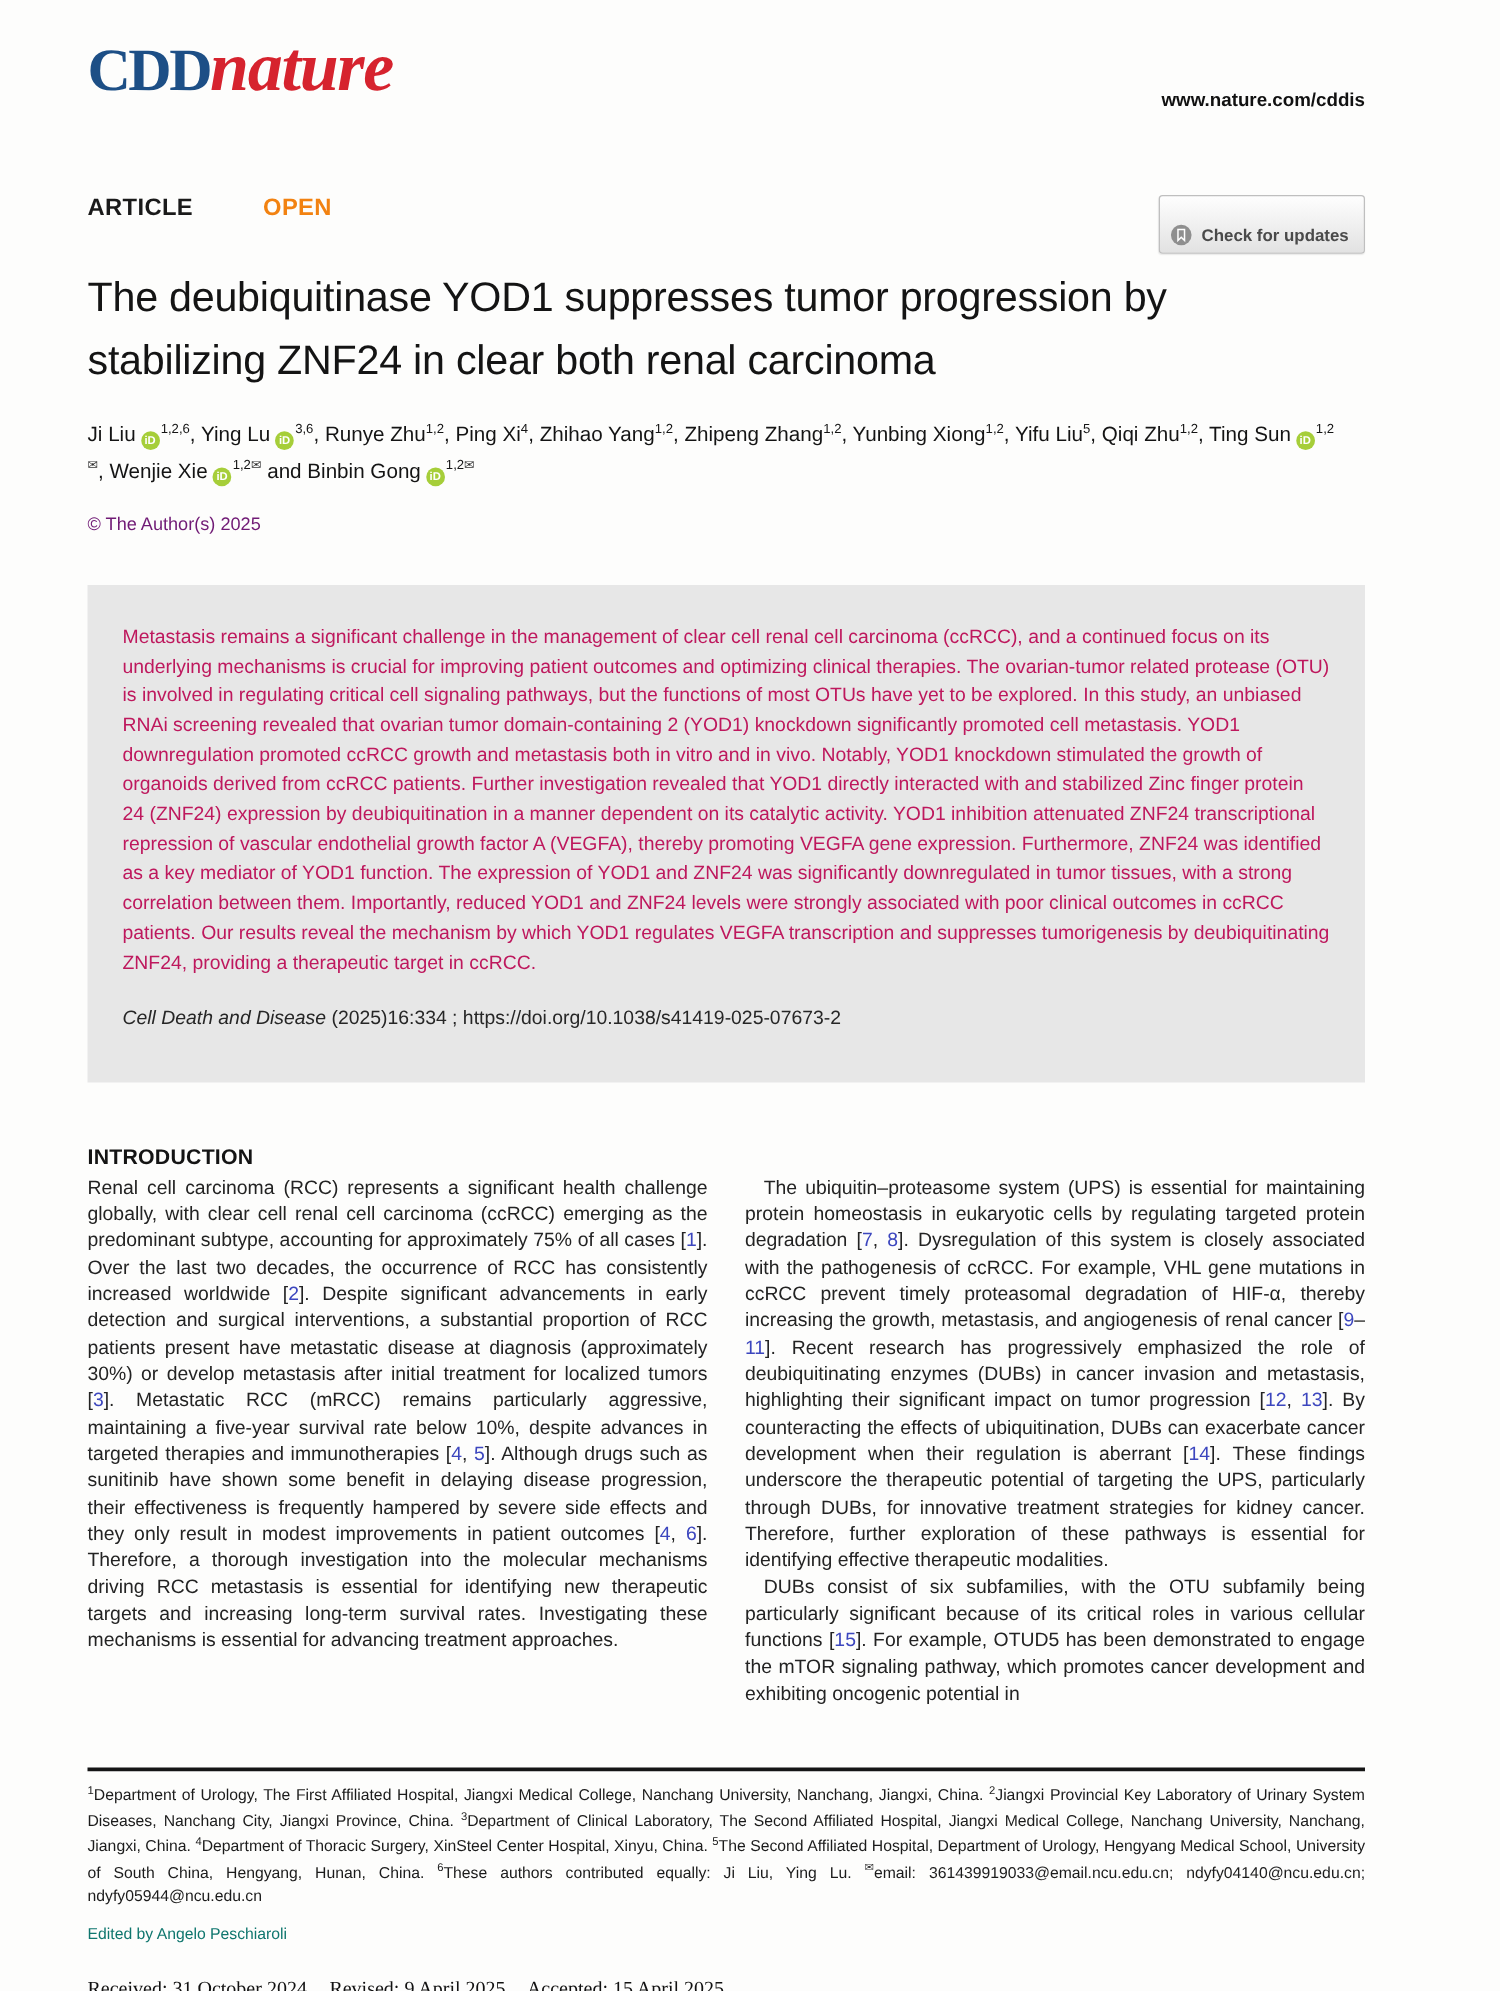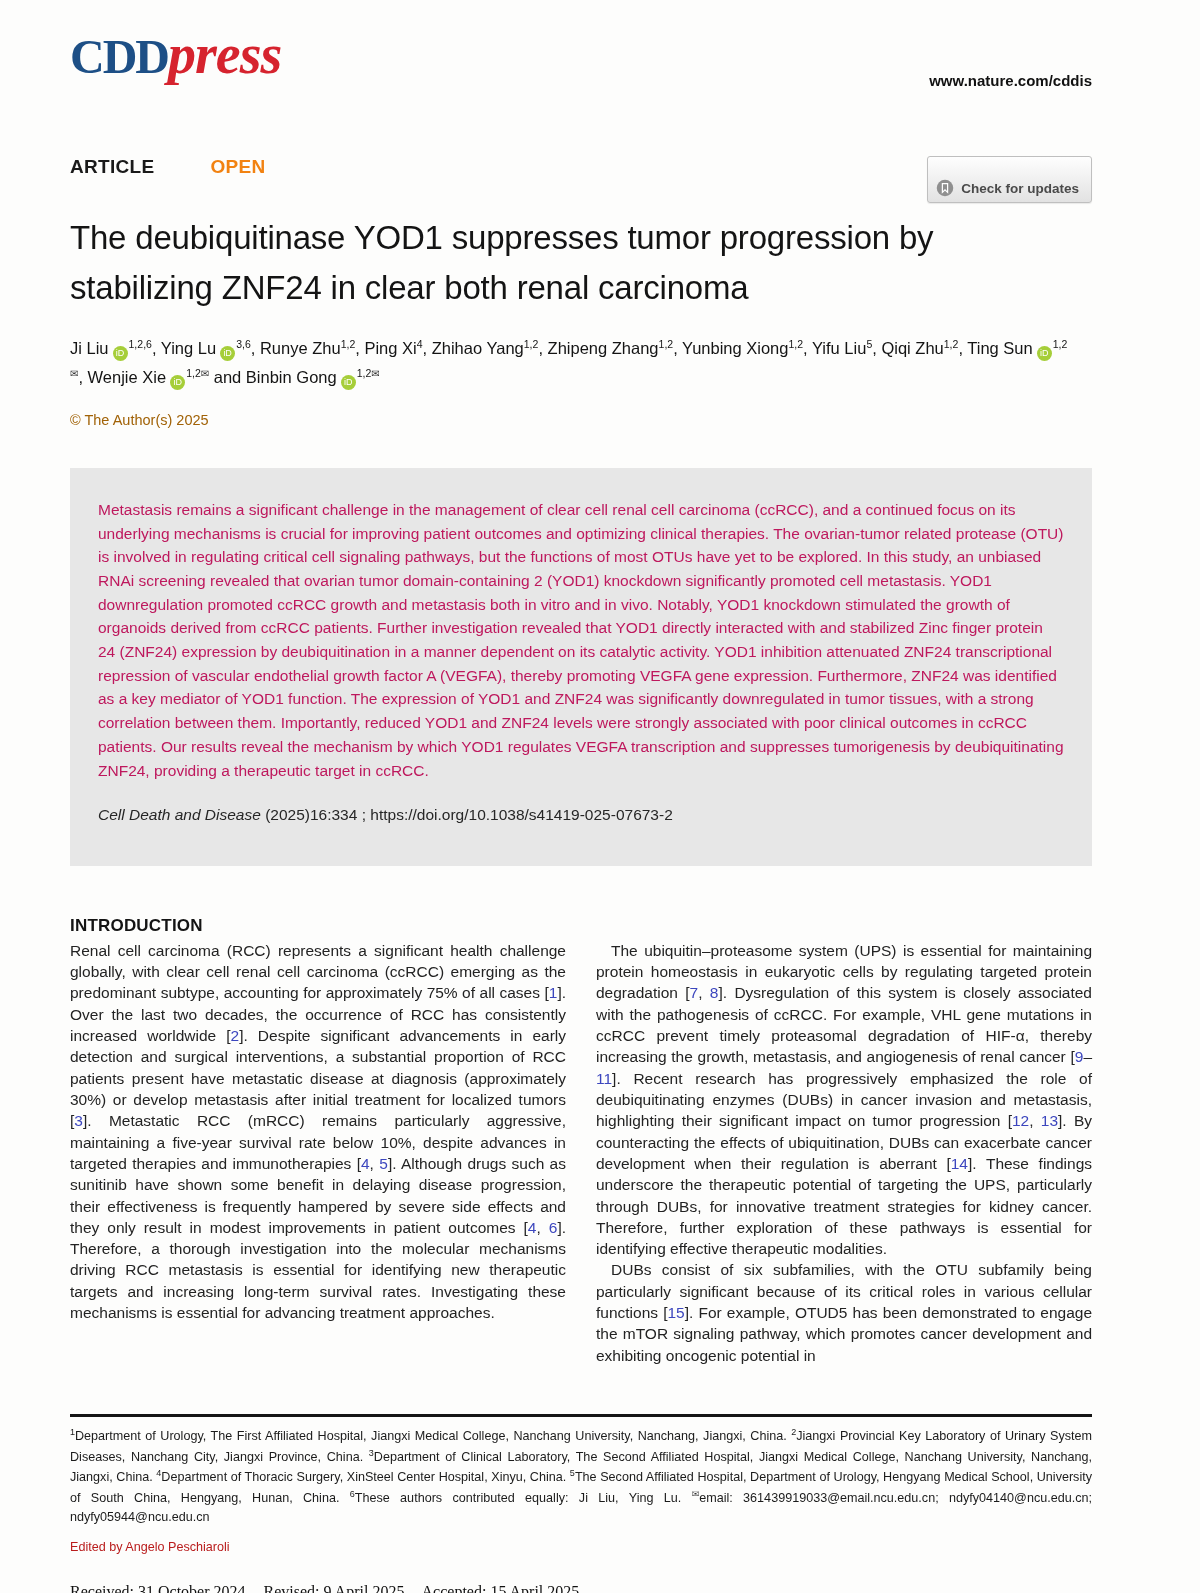--- a/index.html
+++ b/index.html
@@ -32,25 +32,25 @@
     box-shadow:0 1px 1px rgba(0,0,0,.08);
     font-weight:bold;
   }
   .check-btn svg{display:block;}
   
   .title{font-size:33px;line-height:1.5;font-weight:400;color:#141414;margin-top:10px;max-width:1010px;letter-spacing:-.2px;}
   .authors{font-size:16.5px;line-height:1.75;margin-top:14px;color:#141414;max-width:1010px;}
   .authors sup{font-size:10.5px;color:#141414;}
   .orcid{
     display:inline-block;width:15px;height:15px;border-radius:50%;
-    background:#a6ce39;color:#fff;font-size:9px;font-weight:400;
+    background:#a6ce39;color:#fff;font-size:9px;font-weight:700;
     text-align:center;line-height:15px;margin:0 1px 0 4px;vertical-align:-2px;
   }
   sup.mail{font-size:10px;color:#333;letter-spacing:0;}
-  .copyright{font-size:14.5px;margin-top:20px;color:#a16207;}
+  .copyright{font-size:14.5px;margin-top:20px;color:#701a75;}
   
   .abstract{
     background:#e7e7e7;margin-top:40px;
     padding:30px 28px 26px 28px;
   }
   .abstract p.abs-text{margin:0;font-size:15.5px;line-height:1.53;color:#be185d;}
   .abs-cite{margin-top:24px;font-size:15.5px;color:#262626;}
   .abs-cite .jrnl{font-style:italic;}
   .abs-cite .doi{color:#262626;text-decoration:none;}
   
@@ -58,34 +58,34 @@
   .intro h2{font-size:17px;font-weight:700;margin:0 0 4px 0;color:#141414;letter-spacing:.2px;}
   .cols{display:flex;gap:30px;}
   .col{flex:1;font-size:15.5px;line-height:1.375;text-align:justify;color:#232323;}
   .col p{margin:0;}
   .col p.indent{text-indent:15px;}
   .ref{color:#3c46be;}
   
   .rule{height:3px;background:#151515;margin-top:48px;}
   .footnotes{margin-top:9px;font-size:12.6px;line-height:1.54;text-align:justify;color:#1b1b1b;}
   .footnotes sup{font-size:9px;}
-  .edited{margin-top:0;font-size:12.6px;color:#b91c1c;}
+  .edited{margin-top:0;font-size:12.6px;color:#0f766e;}
   .emails{color:#1b1b1b;}
   
   .dates{margin-top:26px;font-family:"Liberation Serif", serif;font-size:16px;line-height:1.5;color:#111;}
   .dates .pair{margin-right:14px;}
 </style>
 </head>
 <body>
 
 <div class="page">
 
   <div class="hdr">
     <div class="logo">
-      <span class="cdd">CDD</span><span class="press">press</span>
+      <span class="cdd">CDD</span><span class="press">nature</span>
     </div>
     <div class="site-url">www.nature.com/cddis</div>
   </div>
 
   <div class="meta-row">
     <span class="a-type">ARTICLE</span>
     <span class="a-open">OPEN</span>
     <button class="check-btn">
       <span>
         <svg width="18" height="18" viewBox="0 0 24 24">

